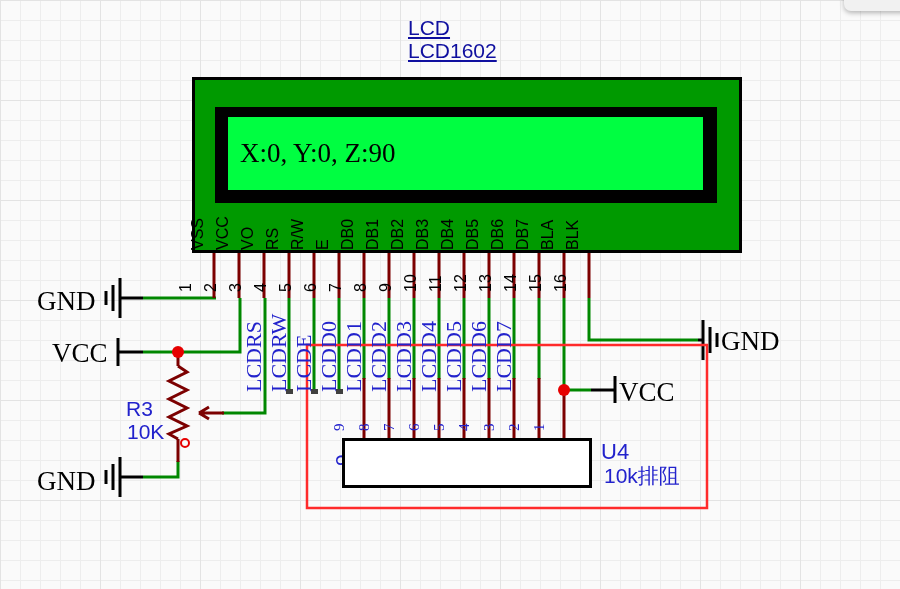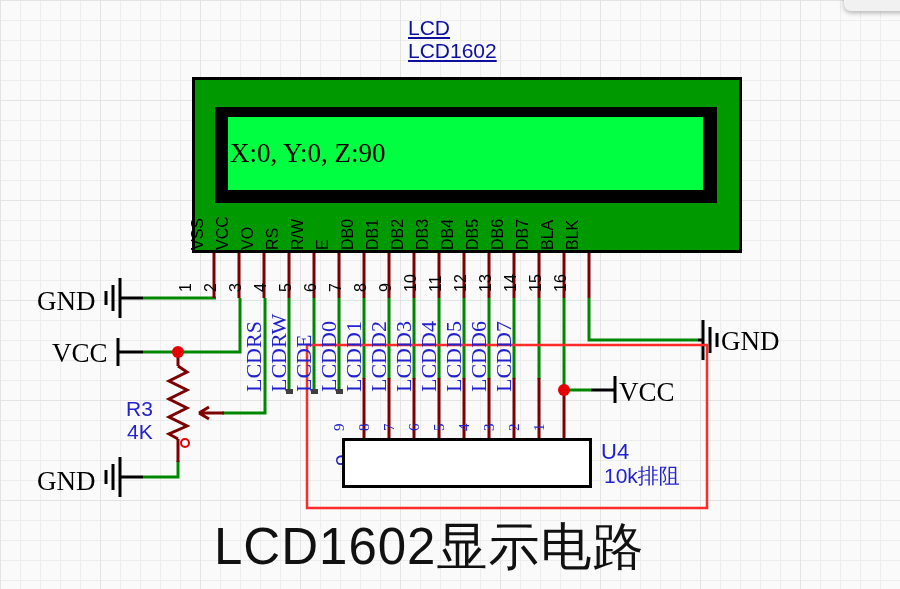--- a/index.html
+++ b/index.html
@@ -21,21 +21,21 @@
     border-bottom-left-radius:7px;box-shadow:0 2px 5px rgba(0,0,0,.28);}
   
   .part-title{font-size:21px;color:#0f0f9f;line-height:23px;text-decoration:underline;}
   
   .lcd-body{left:192px;top:77px;width:550px;height:176px;background:#009a00;
     border:3px solid #000;box-sizing:border-box;}
   .lcd-bezel{left:215px;top:107px;width:502px;height:96px;background:#000;}
   .lcd-screen{left:228px;top:117px;width:475px;height:73px;background:#00fe41;
     display:flex;align-items:center;}
   .lcd-screen-text{font-family:"Liberation Serif",serif;font-size:27px;color:#000;
-    padding-left:2px;white-space:nowrap;}
+    padding-left:12px;white-space:nowrap;}
   
   .vlab{position:absolute;transform-origin:0 100%;transform:rotate(-90deg);
     white-space:nowrap;}
   .pin-name{font-size:16px;color:#000;}
   .pin-num{font-size:16px;color:#000;}
   .net-label{font-family:"Liberation Serif",serif;font-size:22px;color:#2222cc;}
   .u4-pin-outer{font-family:"Liberation Serif",serif;font-size:15px;color:#2222cc;}
   .u4-pin-inner{font-size:21px;color:#2222cc;}
   
   .pwr{font-family:"Liberation Serif",serif;font-size:27px;color:#000;white-space:nowrap;}
@@ -184,30 +184,29 @@
       <div class="vlab u4-pin-inner" style="left: 478px; top: 445px; height: 21px; line-height: 21px;">4</div>
       <div class="vlab u4-pin-outer" style="left: 497px; top: 416px; height: 15px; line-height: 15px;">3</div>
       <div class="vlab u4-pin-inner" style="left: 503px; top: 445px; height: 21px; line-height: 21px;">3</div>
       <div class="vlab u4-pin-outer" style="left: 522px; top: 416px; height: 15px; line-height: 15px;">2</div>
       <div class="vlab u4-pin-inner" style="left: 528px; top: 445px; height: 21px; line-height: 21px;">2</div>
       <div class="vlab u4-pin-outer" style="left: 547px; top: 416px; height: 15px; line-height: 15px;">1</div>
       <div class="vlab u4-pin-inner" style="left: 553px; top: 445px; height: 21px; line-height: 21px;">1</div>
     </div>
 
   <div class="abs anno" style="left:126px;top:398px;">R3</div>
-  <div class="abs anno" style="left:127px;top:421px;">4K</div>
+  <div class="abs anno" style="left:127px;top:421px;">10K</div>
 
   <div class="abs u4-box"></div>
   <div class="abs anno" style="left:601px;top:441px;font-size:22px;">U4</div>
   <div class="abs anno" style="left:604px;top:465px;">10k排阻</div>
 
   <div class="abs pwr" style="left:37px;top:286px;">GND</div>
   <div class="abs pwr" style="left:52px;top:338px;">VCC</div>
   <div class="abs pwr" style="left:37px;top:466px;">GND</div>
   <div class="abs pwr" style="left:721px;top:326px;">GND</div>
   <div class="abs pwr" style="left:619px;top:377px;">VCC</div>
 
   <div class="marker" style="left:286px;top:389px;"></div>
   <div class="marker" style="left:311px;top:389px;"></div>
   <div class="marker" style="left:336px;top:389px;"></div>
 
-  <div class="abs caption">LCD1602显示电路</div>
 </div>
 
 </body></html>

